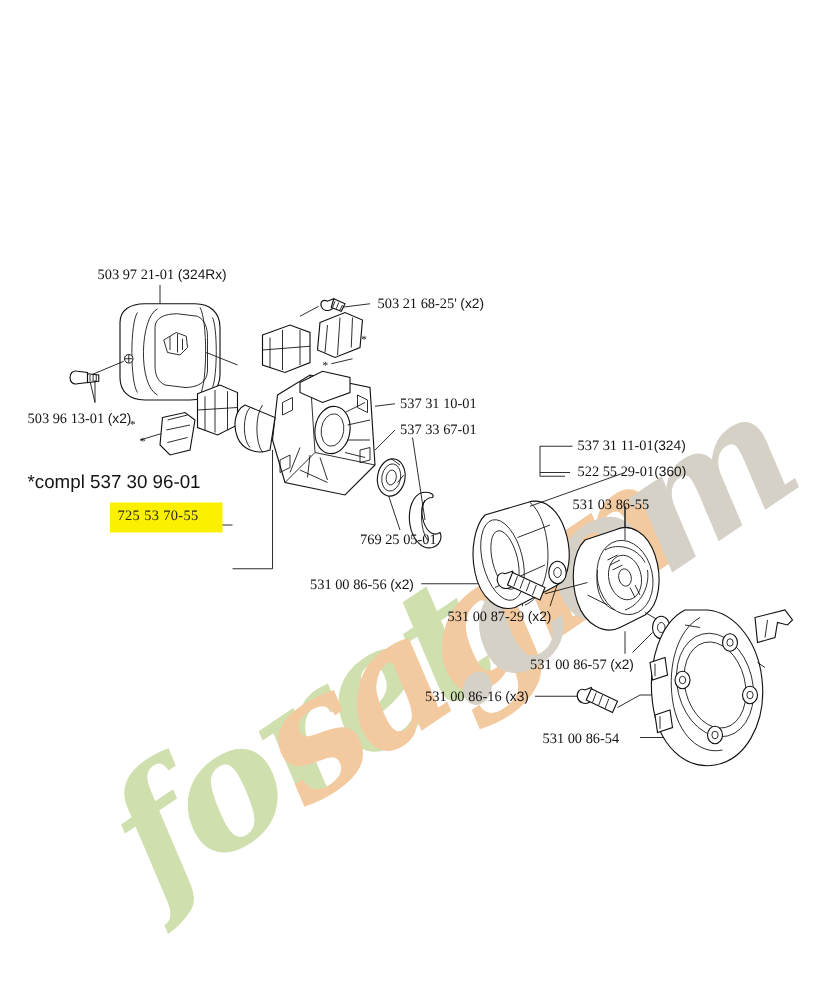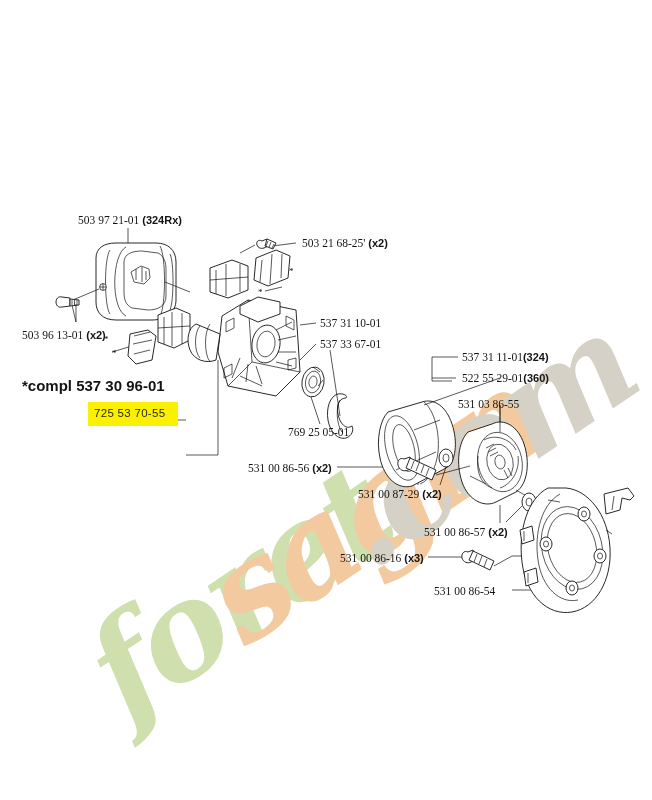--- a/index.html
+++ b/index.html
@@ -41,30 +41,30 @@
     transform-origin:0 0;
     letter-spacing:-6px;
   }
 
   
   .lbl{
     position:absolute;white-space:nowrap;
     font-family:"Liberation Serif", serif;
     font-size:11.5px;color:#141414;line-height:1;
   }
-  .lbl b{font-family:"Liberation Sans", sans-serif;font-weight:700;font-size:11px;}
+  .lbl b{font-family:"Liberation Sans", sans-serif;font-weight:400;font-size:11px;}
 
   
   #hl-box{
     position:absolute;left:88px;top:402px;width:90px;height:24px;
     background:#fbf000;
   }
   #hl-text{
     position:absolute;left:94px;top:407px;
-    font-family:Liberation Sans, sans-serif;
+    font-family:Liberation Serif, serif;
     font-size:11.5px;color:#2b2b1a;letter-spacing:.3px;white-space:nowrap;
   }
 
   svg#art{position:absolute;left:0;top:0;width:652px;height:800px;}
   svg#art *{vector-effect:non-scaling-stroke;}
   .thin{stroke:#111;stroke-width:.7;fill:none;}
   .pt{stroke:#111;stroke-width:.8;fill:#fff;}
   .fillw{fill:#fff;stroke:#111;stroke-width:.9;}
 </style>
 </head>

